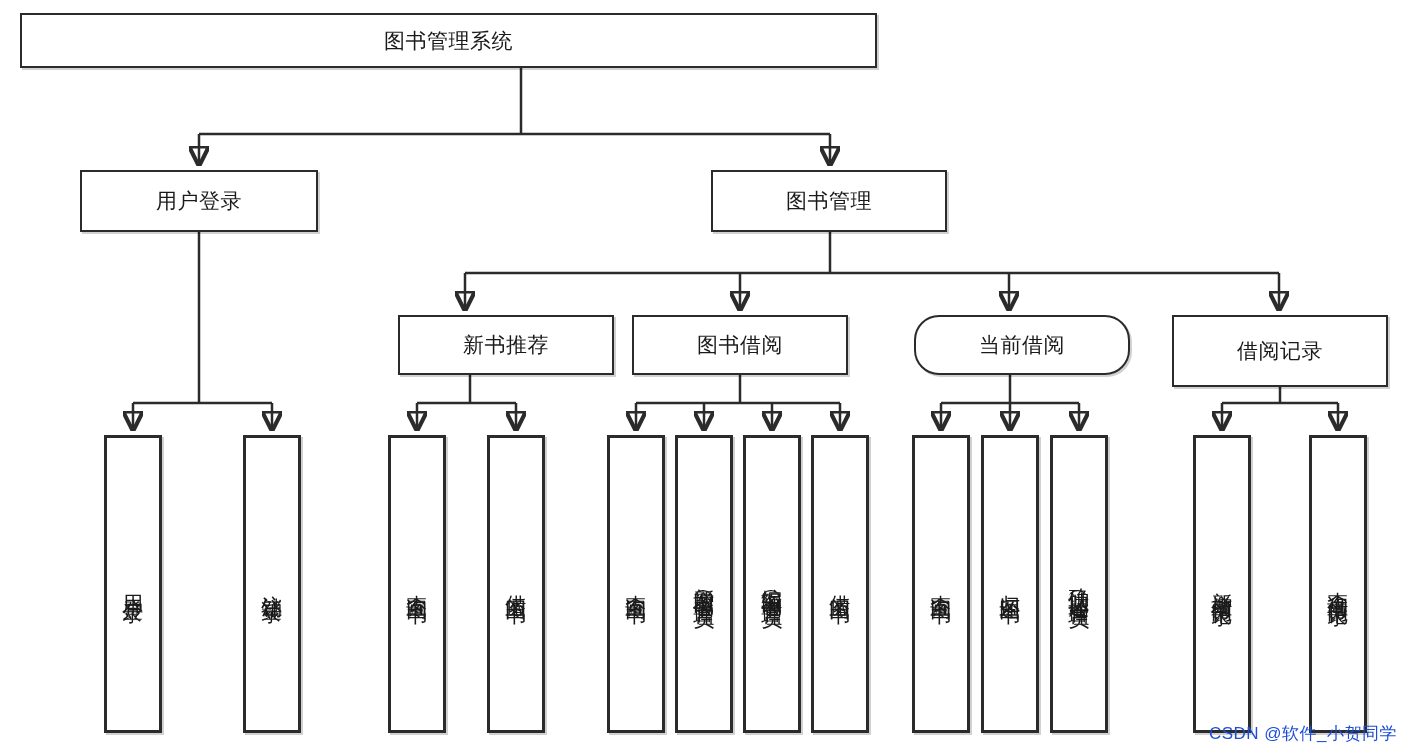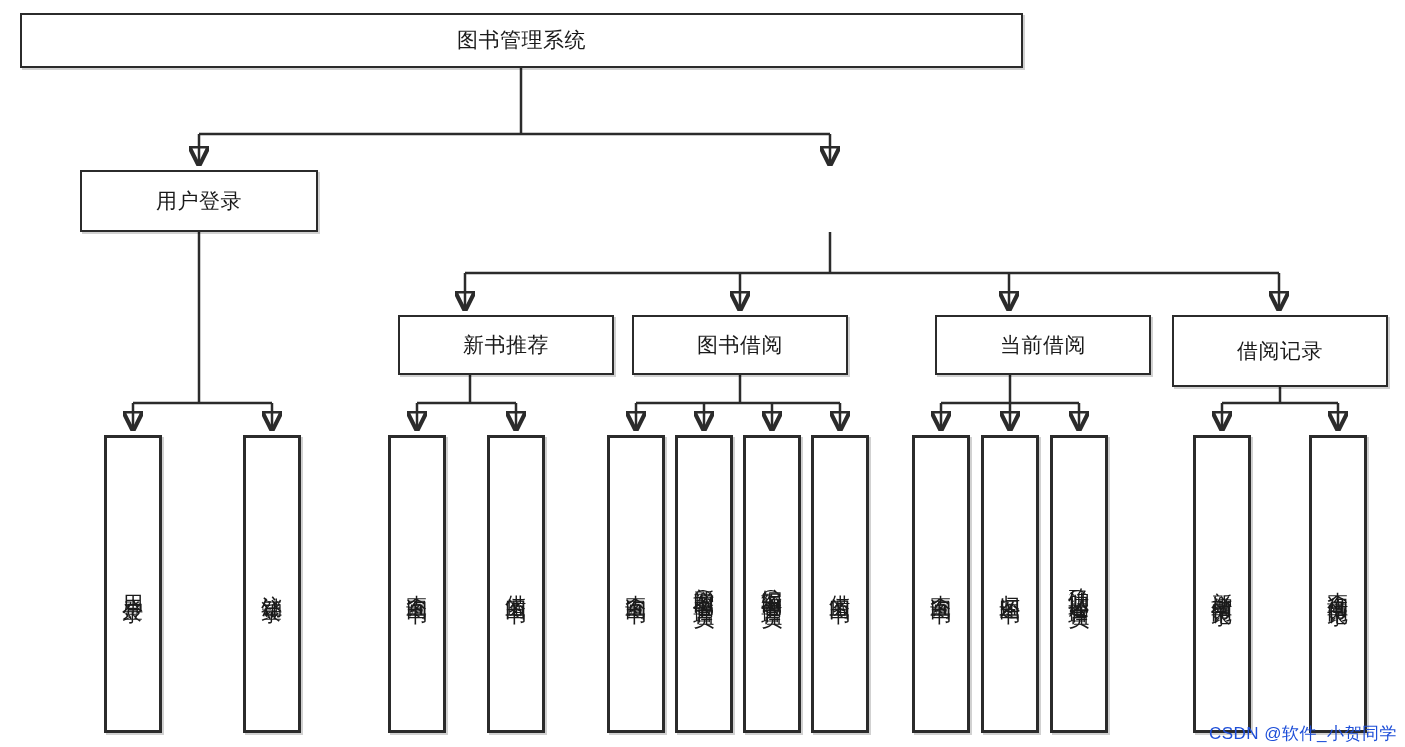--- a/index.html
+++ b/index.html
@@ -99,38 +99,41 @@
     <path d="M 941 403 L 941 428" marker-end="url(#arrow)"></path>
     <path d="M 1010 403 L 1010 428" marker-end="url(#arrow)"></path>
     <path d="M 1079 403 L 1079 428" marker-end="url(#arrow)"></path>
 
     <path d="M 1280 375 L 1280 403"></path>
     <path d="M 1222 403 L 1338 403"></path>
     <path d="M 1222 403 L 1222 428" marker-end="url(#arrow)"></path>
     <path d="M 1338 403 L 1338 428" marker-end="url(#arrow)"></path>
   </svg>
 
-  <div class="node" style="left:20px;top:13px;width:1003px;height:55px;font-family:Liberation Serif, serif;">
+  <div class="node" style="left:20px;top:13px;width:857px;height:55px;">
     <span class="lbl">图书管理系统</span>
   </div>
 
   <div class="node" style="left:80px;top:170px;width:238px;height:62px;">
     <span class="lbl">用户登录</span>
   </div>
 
+  <div class="node" style="left:711px;top:170px;width:236px;height:62px;">
+    <span class="lbl">图书管理</span>
+  </div>
 
   <div class="node" style="left:362px;top:315px;width:216px;height:60px;margin-left:36px;">
     <span class="lbl">新书推荐</span>
   </div>
 
   <div class="node" style="left:632px;top:315px;width:216px;height:60px;">
     <span class="lbl">图书借阅</span>
   </div>
 
-  <div class="node" style="left:935px;top:315px;width:216px;height:60px;">
+  <div class="node" style="left:914px;top:315px;width:216px;height:60px;border-radius:25px;">
     <span class="lbl">当前借阅</span>
   </div>
 
   <div class="node" style="left:1172px;top:315px;width:216px;height:72px;">
     <span class="lbl">借阅记录</span>
   </div>
 
   <div class="node leaf" style="left:104px;top:435px;width:58px;height:298px;">
     <span class="lbl">用户登录</span>
   </div>

